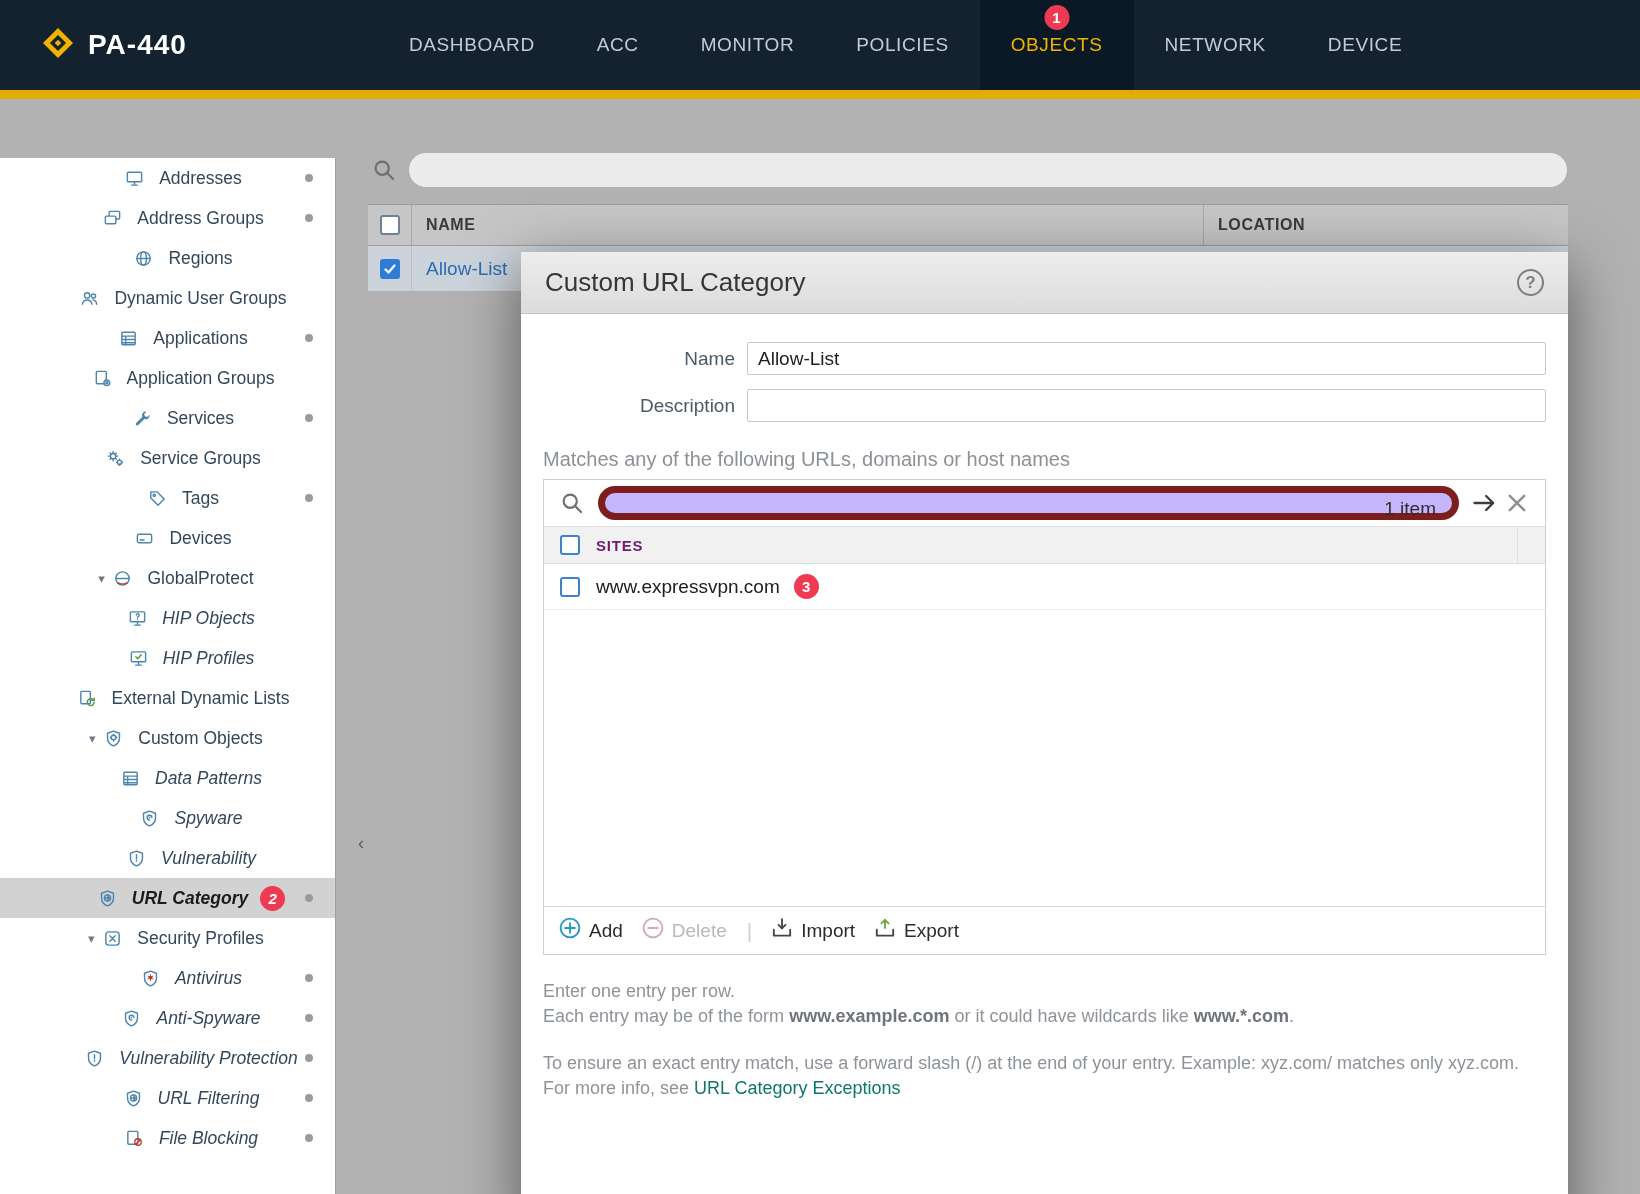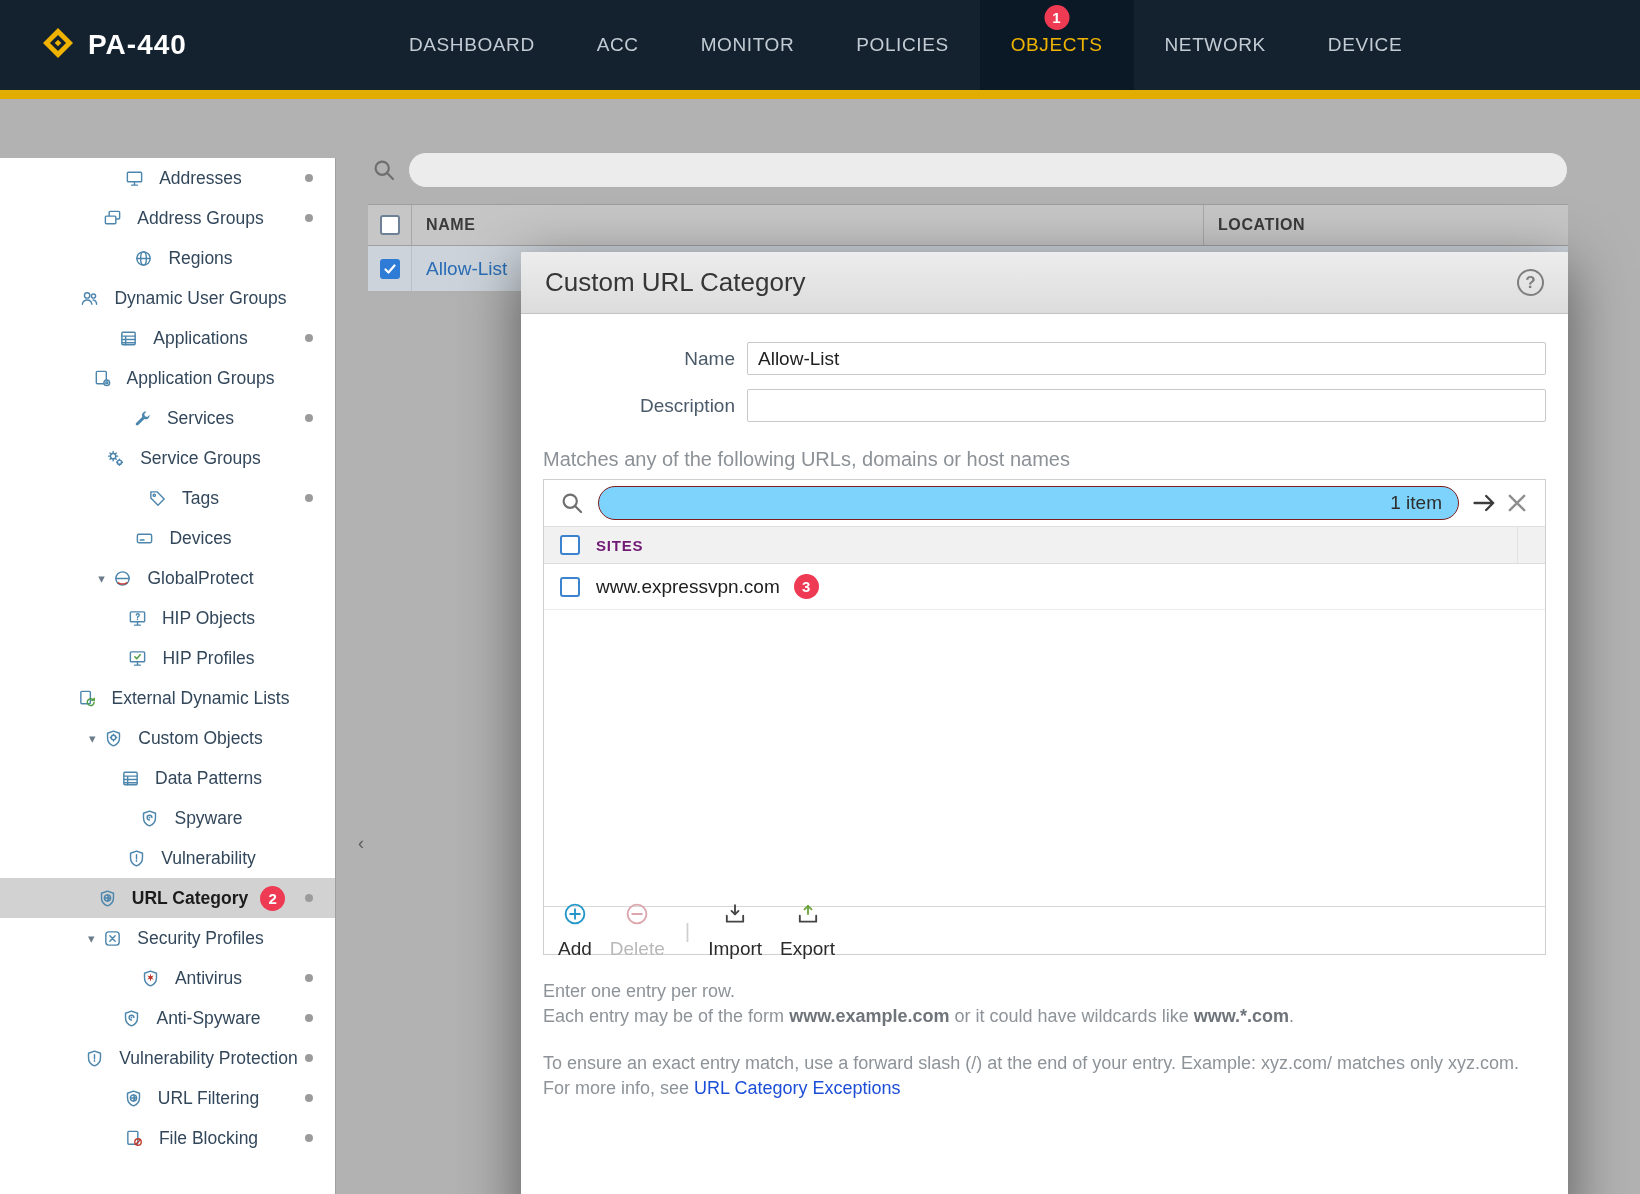--- a/index.html
+++ b/index.html
@@ -15,21 +15,21 @@
   .nav-item { display:flex; align-items:center; padding:0 31px; color:#c3ccd4; font-size:19px; letter-spacing:.6px; text-decoration:none; cursor:pointer; position:relative; }
   .nav-item.active { background:#0b1926; color:#f0b400; }
   .gold-stripe { position:absolute; top:90px; left:0; right:0; height:9px; background:#e2ac00; z-index:5; }
 
   .badge { display:inline-flex; align-items:center; justify-content:center; min-width:25px; height:25px; border-radius:50%; background:#ee3a52; color:#fff; font-size:15px; font-weight:700; }
   .nav-badge { position:absolute; top:5px; left:50%; transform:translateX(-50%); }
 
   
   .sidebar { position:absolute; left:0; top:158px; bottom:0; width:336px; background:#ffffff; border-right:1px solid #9f9f9f; z-index:2; overflow:hidden; }
   .sb-item { position:relative; display:flex; align-items:center; height:40px; padding-left:8px; color:#33475b; font-size:17.5px; cursor:pointer;justify-content:center; }
-  .sb-item.lvl1 { padding-left:48px; }
+  .sb-item.lvl1 { padding-left:48px;font-style:italic; }
   .sb-item.selected { background:#d2d2d2; font-weight:700; color:#1b1b1b; }
   .sb-chev { width:24px; color:#6b7b8a; font-size:13px; text-align:center; flex:0 0 24px; }
   .sb-icon { width:26px; flex:0 0 26px; display:flex; align-items:center; }
   .sb-icon svg { width:19px; height:19px; }
   .sb-label { margin-left:8px; white-space:nowrap; }
   .sb-badge { margin-left:12px; }
   .sb-dot { position:absolute; right:22px; width:8px; height:8px; border-radius:50%; background:#9b9b9b; }
   .collapse-handle { position:absolute; left:354px; top:828px; width:14px; height:30px; color:#5c5c5c; font-size:18px; display:flex; align-items:center; justify-content:center; z-index:2; cursor:pointer; }
 
   
@@ -61,39 +61,39 @@
   .frm-row:first-child { margin-top:28px; }
   .frm-label { width:192px; text-align:right; margin-right:12px; font-size:19px; color:#4a5a68; }
   .frm-input { flex:1; height:33px; border:1px solid #c8c8c8; border-radius:2px; font-family:"Liberation Sans", sans-serif; font-size:19px; color:#1f1f1f; padding:0 10px; outline:none; background:#fff; }
   .frm-select { flex:1; position:relative; height:33px; border:1px solid #c8c8c8; border-radius:2px; font-size:19px; color:#1f1f1f; display:flex; align-items:center; padding:0 10px; cursor:pointer; background:#fff; }
   .frm-select .chev { position:absolute; right:8px; top:7px; }
 
   .matches-label { margin-top:26px; font-size:20px; color:#8b9196; }
 
   .panel { position:relative; margin-top:8px; height:476px; border:1px solid #cfcfcf; background:#fff; }
   .panel-top { height:46px; display:flex; align-items:center; padding:0 12px; }
-  .panel-pill { flex:1; position:relative; height:34px; margin-left:10px; margin-right:10px; border:1px solid #7f1d1d; border-radius:17px; background:#7dd3fc; }
+  .panel-pill { flex:1; position:relative; height:34px; margin-left:10px; margin-right:10px; border:7px solid #7f1d1d; border-radius:17px; background:#c4b5fd; }
   .pill-count { position:absolute; right:16px; top:5px; font-size:19px; color:#2e2e2e; }
   .icon-btn { display:flex; align-items:center; justify-content:center; width:32px; height:32px; cursor:pointer; }
   .panel-header { height:38px; display:flex; align-items:center; background:#f1f1f1; border-top:1px solid #e0e0e0; border-bottom:1px solid #dcdcdc; }
   .ph-cb { width:52px; display:flex; align-items:center; justify-content:center; }
   .ph-title { font-size:15px; font-weight:700; color:#701a75; letter-spacing:.8px; }
   .ph-spacer { margin-left:auto; width:28px; height:100%; border-left:1px solid #e0e0e0; }
   .panel-row { height:46px; display:flex; align-items:center; border-bottom:1px solid #ebebeb; }
   .pr-site { font-size:19px; color:#202020; }
   .pr-badge { margin-left:14px; }
   .panel-footer { position:absolute; left:0; right:0; bottom:0; height:48px; border-top:1px solid #d8d8d8; display:flex; align-items:center; padding-left:14px; background:#fff; }
-  .act { display:flex; align-items:center; gap:7px; font-size:19px; color:#2b2b2b; margin-right:18px; cursor:pointer;flex-direction:column; }
+  .act { display:flex; align-items:center; gap:7px; font-size:19px; color:#2b2b2b; margin-right:18px; cursor:pointer; }
   .act.disabled { color:#b9b9b9; cursor:default; }
   .act-sep { color:#cfcfcf; font-size:21px; margin:0 18px 0 2px; }
 
   .notes { margin-top:24px; font-size:18px; color:#8d9398; line-height:25px; }
   .notes .para2 { margin-top:22px; }
   .notes b { font-weight:700; color:#6e747a; }
-  .link { color:#1d4ed8; cursor:pointer; text-decoration:none; }
+  .link { color:#0f766e; cursor:pointer; text-decoration:none; }
 </style>
 </head>
 <body>
 
 <div class="frame">
 
   <header class="topnav">
     <div class="brand">
       <span>
         <svg width="36" height="36" viewBox="0 0 24 24">

